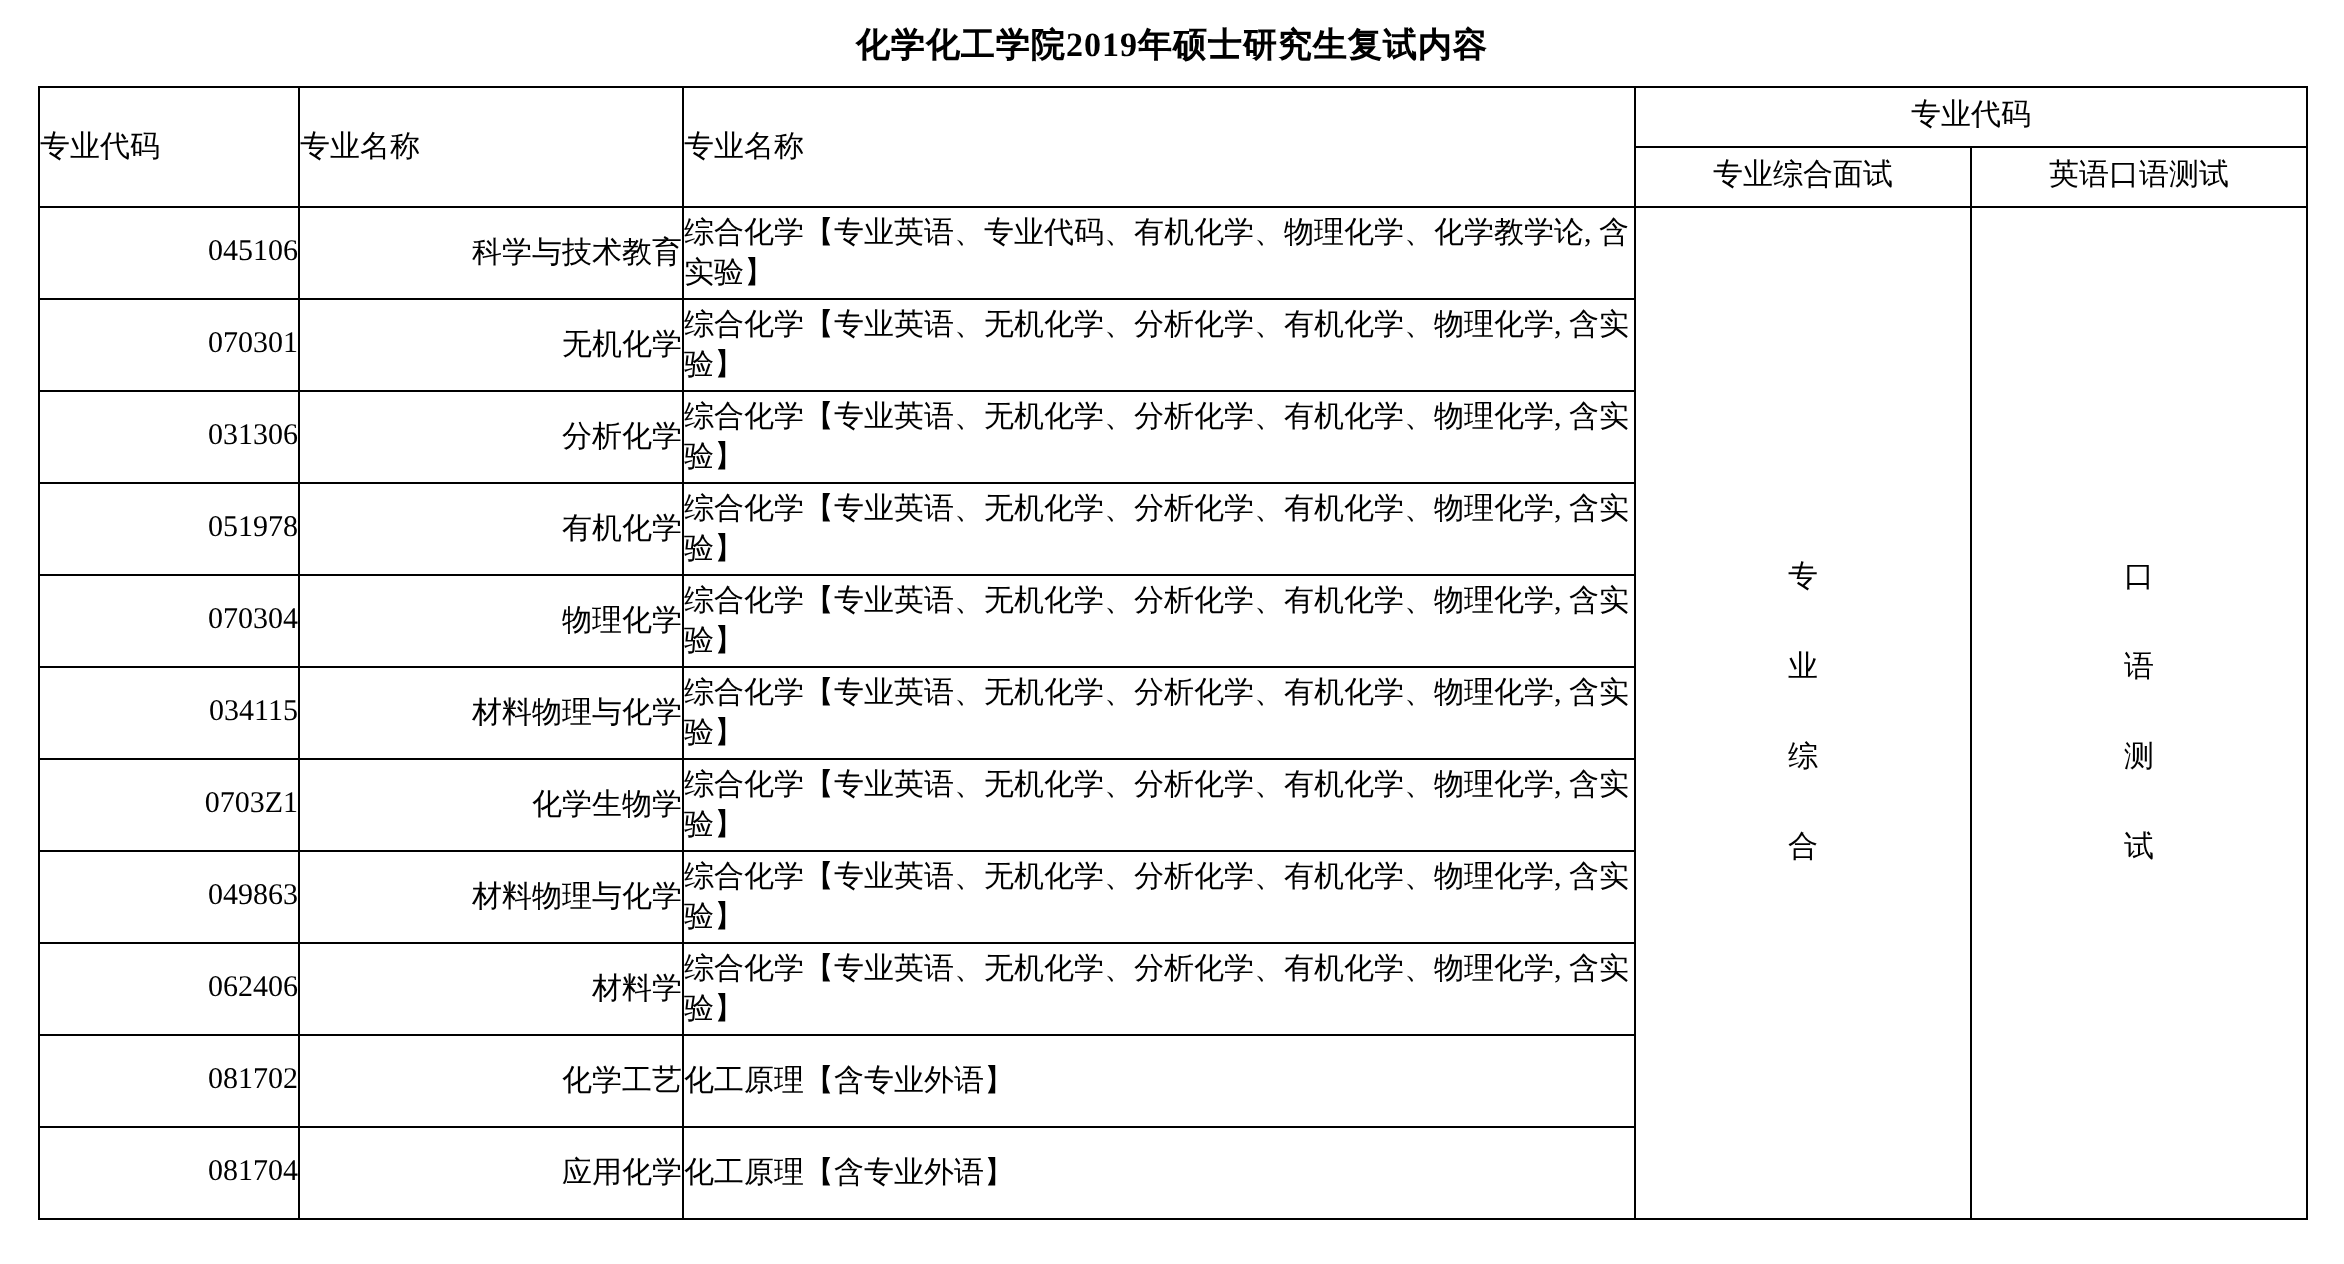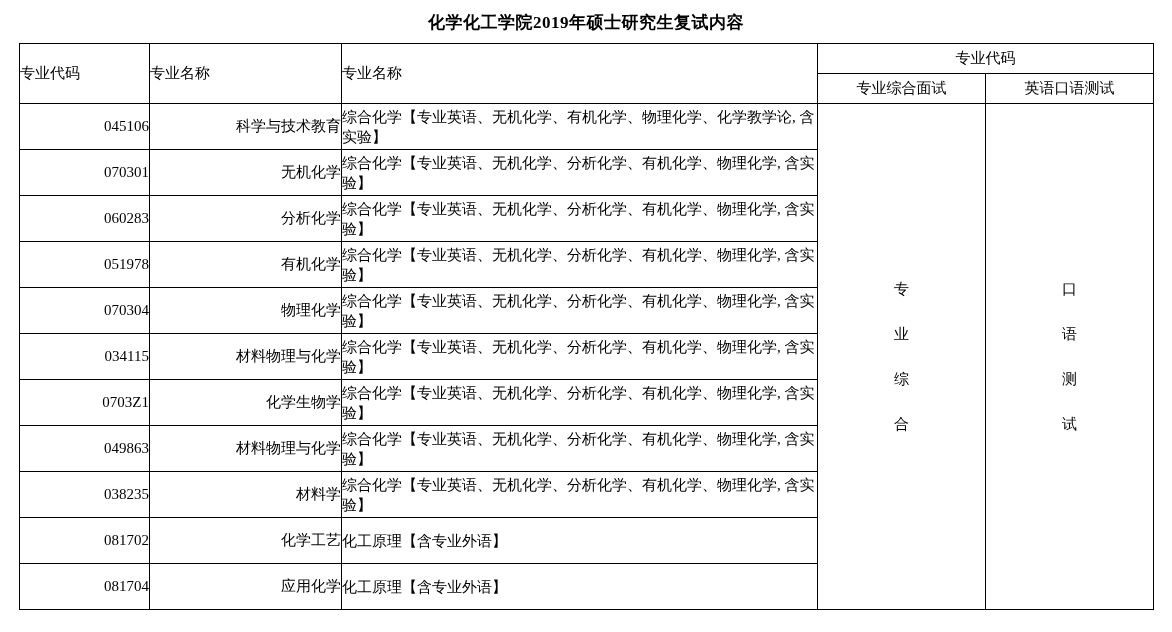--- a/index.html
+++ b/index.html
@@ -116,21 +116,21 @@
           <td class="hc" colspan="2">专业代码</td>
         </tr>
         <tr>
           <td class="hc">专业综合面试</td>
           <td class="hc">英语口语测试</td>
         </tr>
 
         <tr>
           <td class="code-cell">045106</td>
           <td class="name-cell">科学与技术教育</td>
-          <td class="exam-cell">综合化学【专业英语、无机化学、有机化学、物理化学、化学教学论, 含实验】</td>
+          <td class="exam-cell">综合化学【专业英语、专业代码、有机化学、物理化学、化学教学论, 含实验】</td>
           <td class="vert-cell" rowspan="11">
               <span class="vert-inner">专
 业
 综
 合</span>
             </td>
           <td class="vert-cell" rowspan="11">
               <span class="vert-inner">口
 语
 测
@@ -138,21 +138,21 @@
             </td>
         </tr>
 
         <tr>
           <td class="code-cell">070301</td>
           <td class="name-cell">无机化学</td>
           <td class="exam-cell">综合化学【专业英语、无机化学、分析化学、有机化学、物理化学, 含实验】</td>
         </tr>
 
         <tr>
-          <td class="code-cell">060283</td>
+          <td class="code-cell">031306</td>
           <td class="name-cell">分析化学</td>
           <td class="exam-cell">综合化学【专业英语、无机化学、分析化学、有机化学、物理化学, 含实验】</td>
         </tr>
 
         <tr>
           <td class="code-cell">051978</td>
           <td class="name-cell">有机化学</td>
           <td class="exam-cell">综合化学【专业英语、无机化学、分析化学、有机化学、物理化学, 含实验】</td>
         </tr>
 
@@ -174,21 +174,21 @@
           <td class="exam-cell">综合化学【专业英语、无机化学、分析化学、有机化学、物理化学, 含实验】</td>
         </tr>
 
         <tr>
           <td class="code-cell">049863</td>
           <td class="name-cell">材料物理与化学</td>
           <td class="exam-cell">综合化学【专业英语、无机化学、分析化学、有机化学、物理化学, 含实验】</td>
         </tr>
 
         <tr>
-          <td class="code-cell">038235</td>
+          <td class="code-cell">062406</td>
           <td class="name-cell">材料学</td>
           <td class="exam-cell">综合化学【专业英语、无机化学、分析化学、有机化学、物理化学, 含实验】</td>
         </tr>
 
         <tr>
           <td class="code-cell">081702</td>
           <td class="name-cell">化学工艺</td>
           <td class="exam-cell">化工原理【含专业外语】</td>
         </tr>
 

